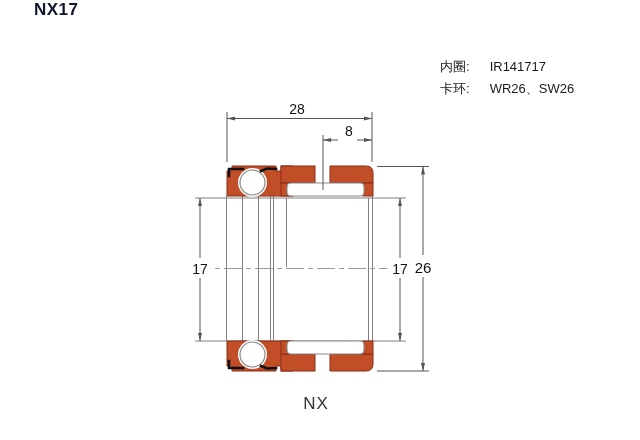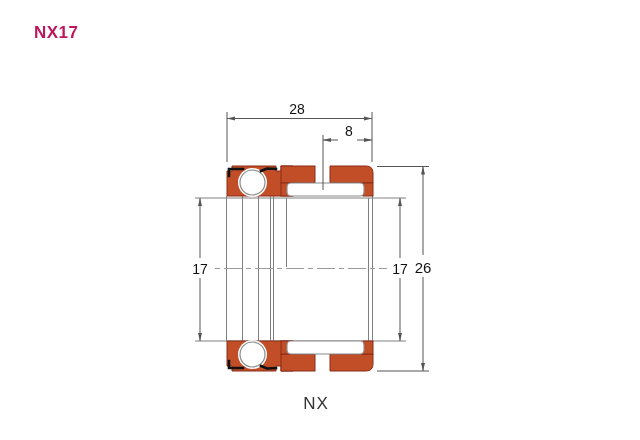--- a/index.html
+++ b/index.html
@@ -1,22 +1,22 @@
 <!DOCTYPE html>
 <html><head>
 <meta charset="utf-8">
 <style>
   html,body{margin:0;padding:0;background:#fff;}
   .canvas{
     position:relative;width:640px;height:440px;background:#ffffff;overflow:hidden;
     font-family:"Liberation Sans","DejaVu Sans",sans-serif;color:#111;
   }
   .title{
-    position:absolute;left:34px;top:23px;
-    font-size:17px;font-weight:700;letter-spacing:.5px;color:#be185d;
+    position:absolute;left:34px;top:0;
+    font-size:17px;font-weight:700;letter-spacing:.5px;color:#0f172a;
   }
   .specs{position:absolute;left:440px;top:56px;font-size:13px;line-height:22px;color:#1a1a1a;}
   .spec-row{white-space:nowrap;}
   .spec-label{display:inline-block;width:46px;}
   .spec-value{display:inline-block;}
   svg.drawing{position:absolute;left:0;top:0;}
   .gray{fill:none;stroke-width:1;}
   .center{fill:none;stroke:#9a9a9a;stroke-width:1;stroke-dasharray:18 4 5 4;}
   .red{stroke:#8a2c16;stroke-width:1;}
   .pocket{fill:#ffffff;stroke:none;}
@@ -30,20 +30,30 @@
   .dimtext.big{font-size:15px;}
   .partlabel{font-family:"Liberation Sans","DejaVu Sans",sans-serif;font-size:17px;fill:#333;letter-spacing:1px;}
 </style>
 </head>
 <body>
 
 <div class="canvas">
 
   <div class="title">NX17</div>
 
+  <div class="specs">
+    <div class="spec-row">
+      <span class="spec-label">内圈:</span>
+      <span class="spec-value">IR141717</span>
+    </div>
+    <div class="spec-row">
+      <span class="spec-label">卡环:</span>
+      <span class="spec-value">WR26、SW26</span>
+    </div>
+  </div>
 
   <svg class="drawing" width="640" height="440" viewBox="0 0 640 440">
 
     <g class="gray" stroke="#808080">
       <line x1="195" y1="198" x2="406" y2="198"></line>
       <line x1="195" y1="341" x2="406" y2="341"></line>
       <line x1="226.5" y1="196" x2="226.5" y2="341"></line>
       <line x1="242.5" y1="196" x2="242.5" y2="341"></line>
       <line x1="258.5" y1="196" x2="258.5" y2="341"></line>
       <line x1="270.5" y1="196" x2="270.5" y2="341"></line>

